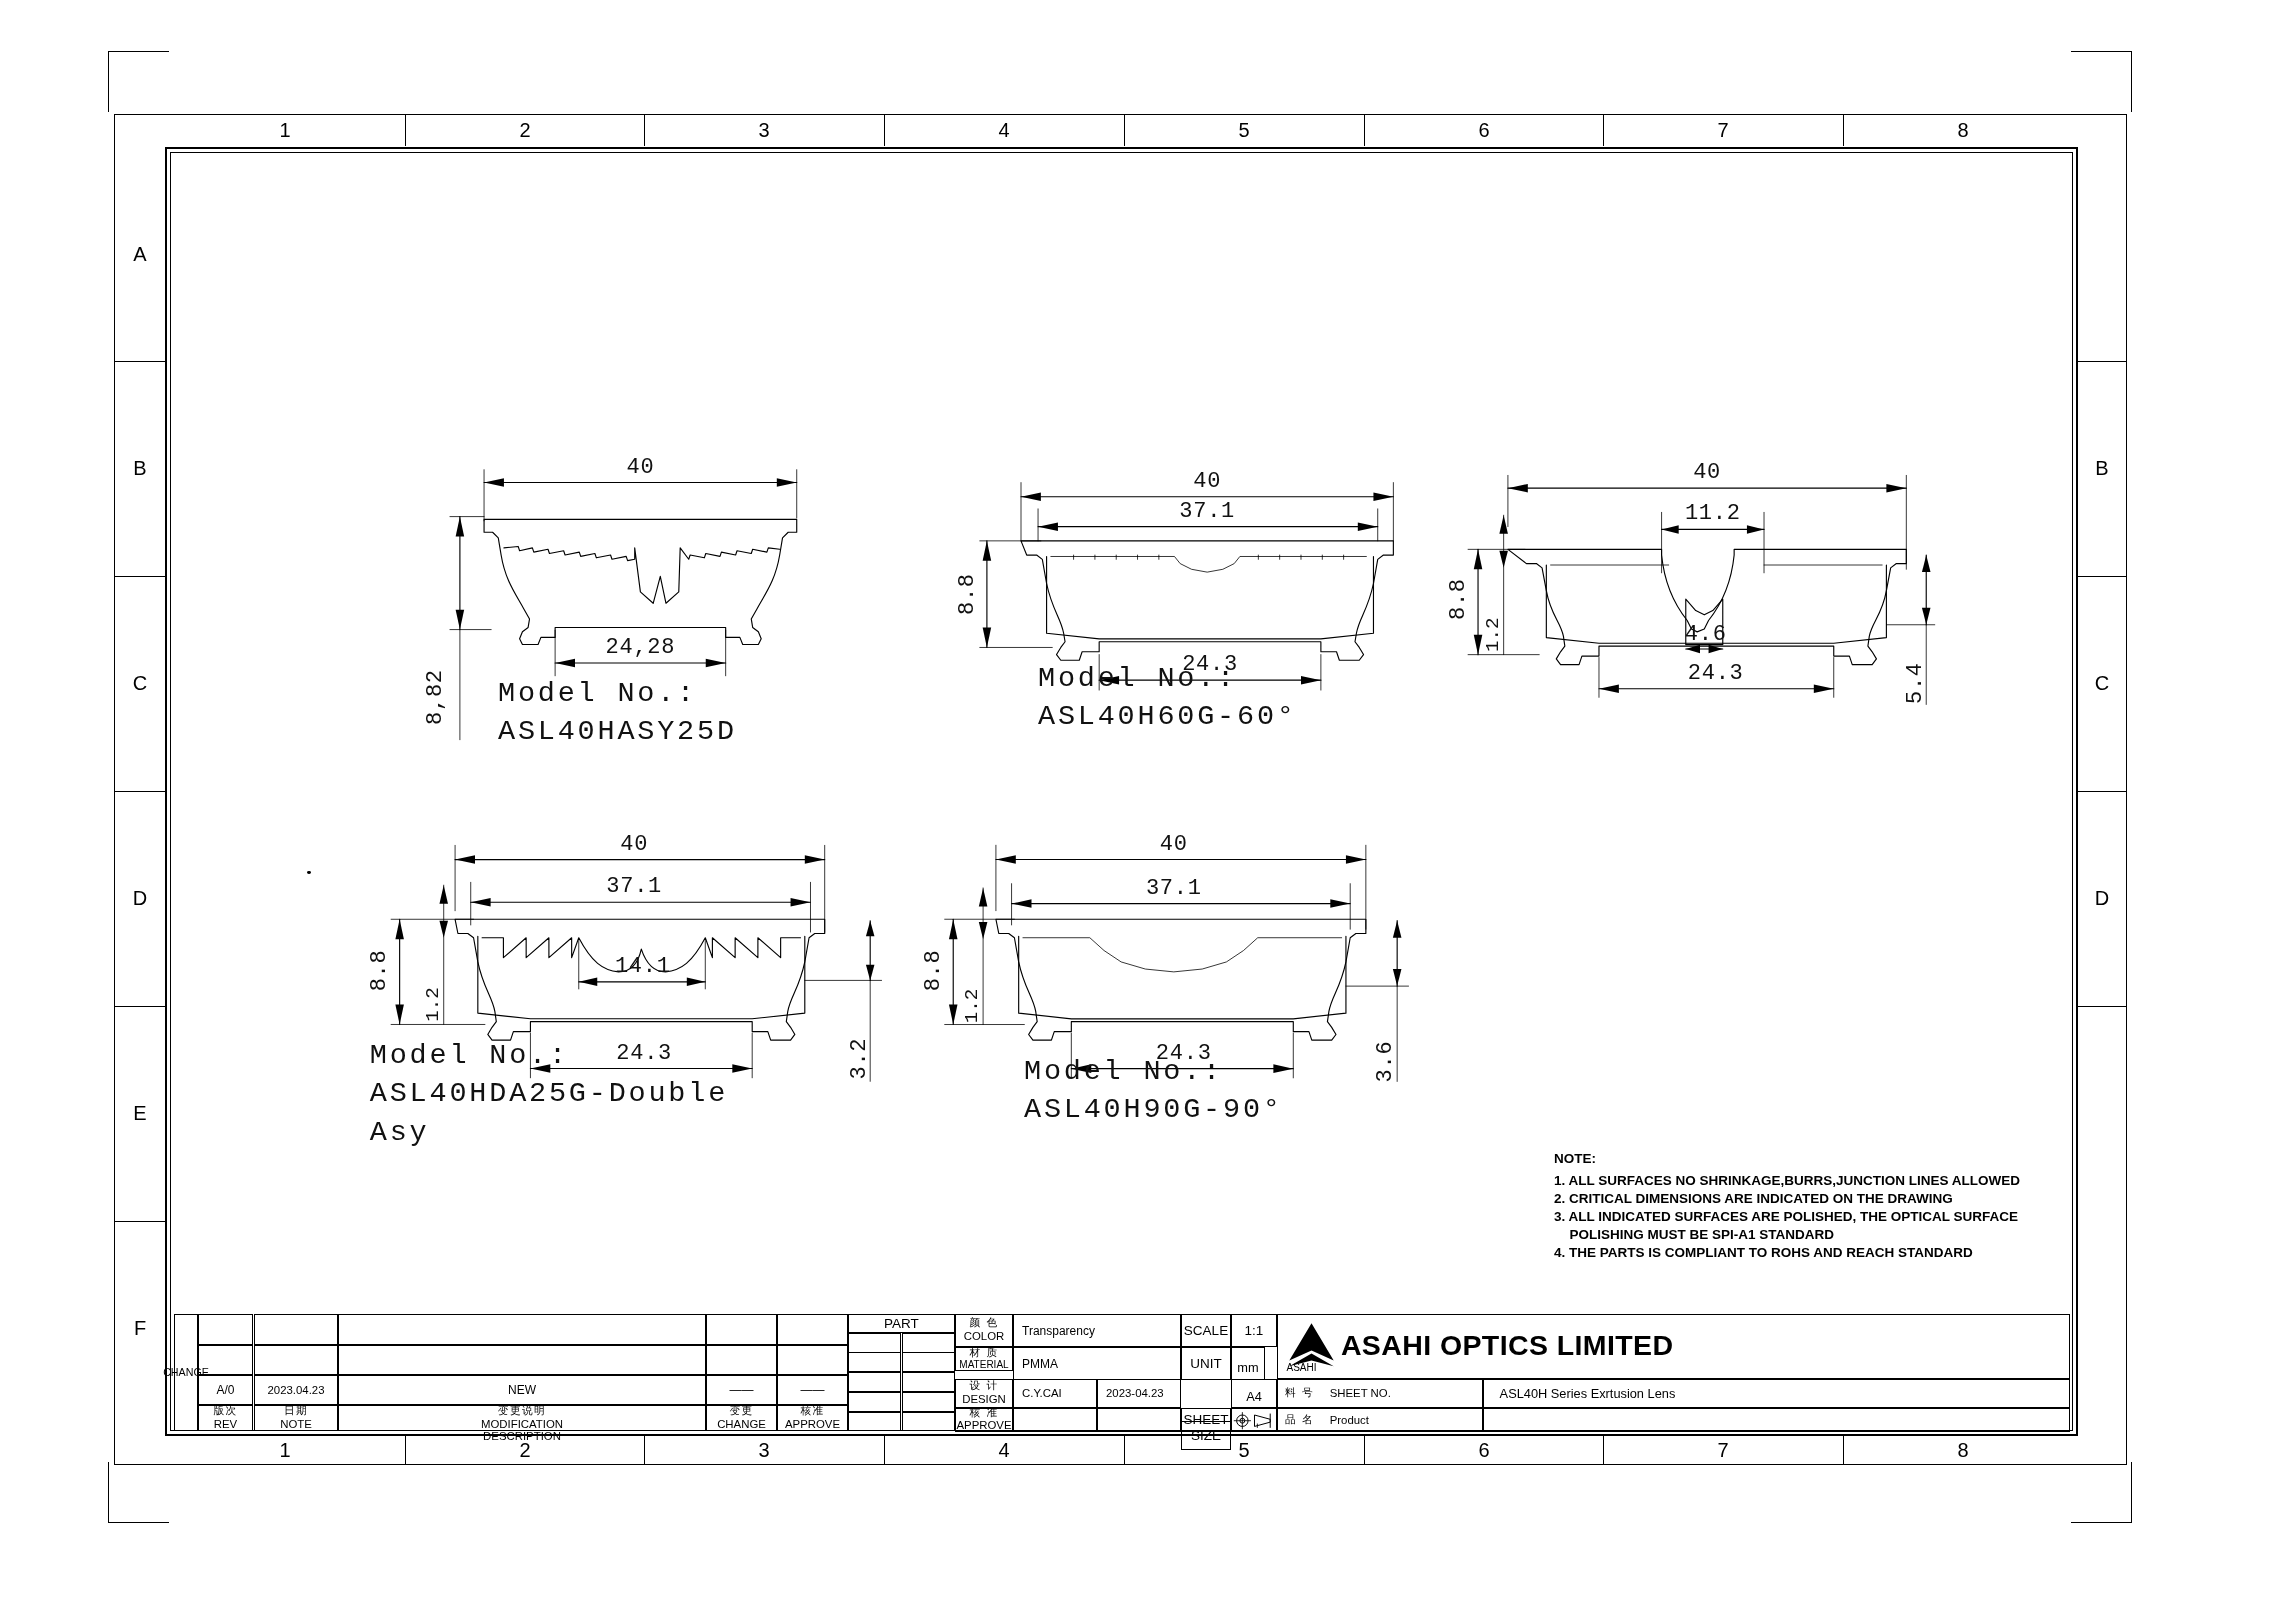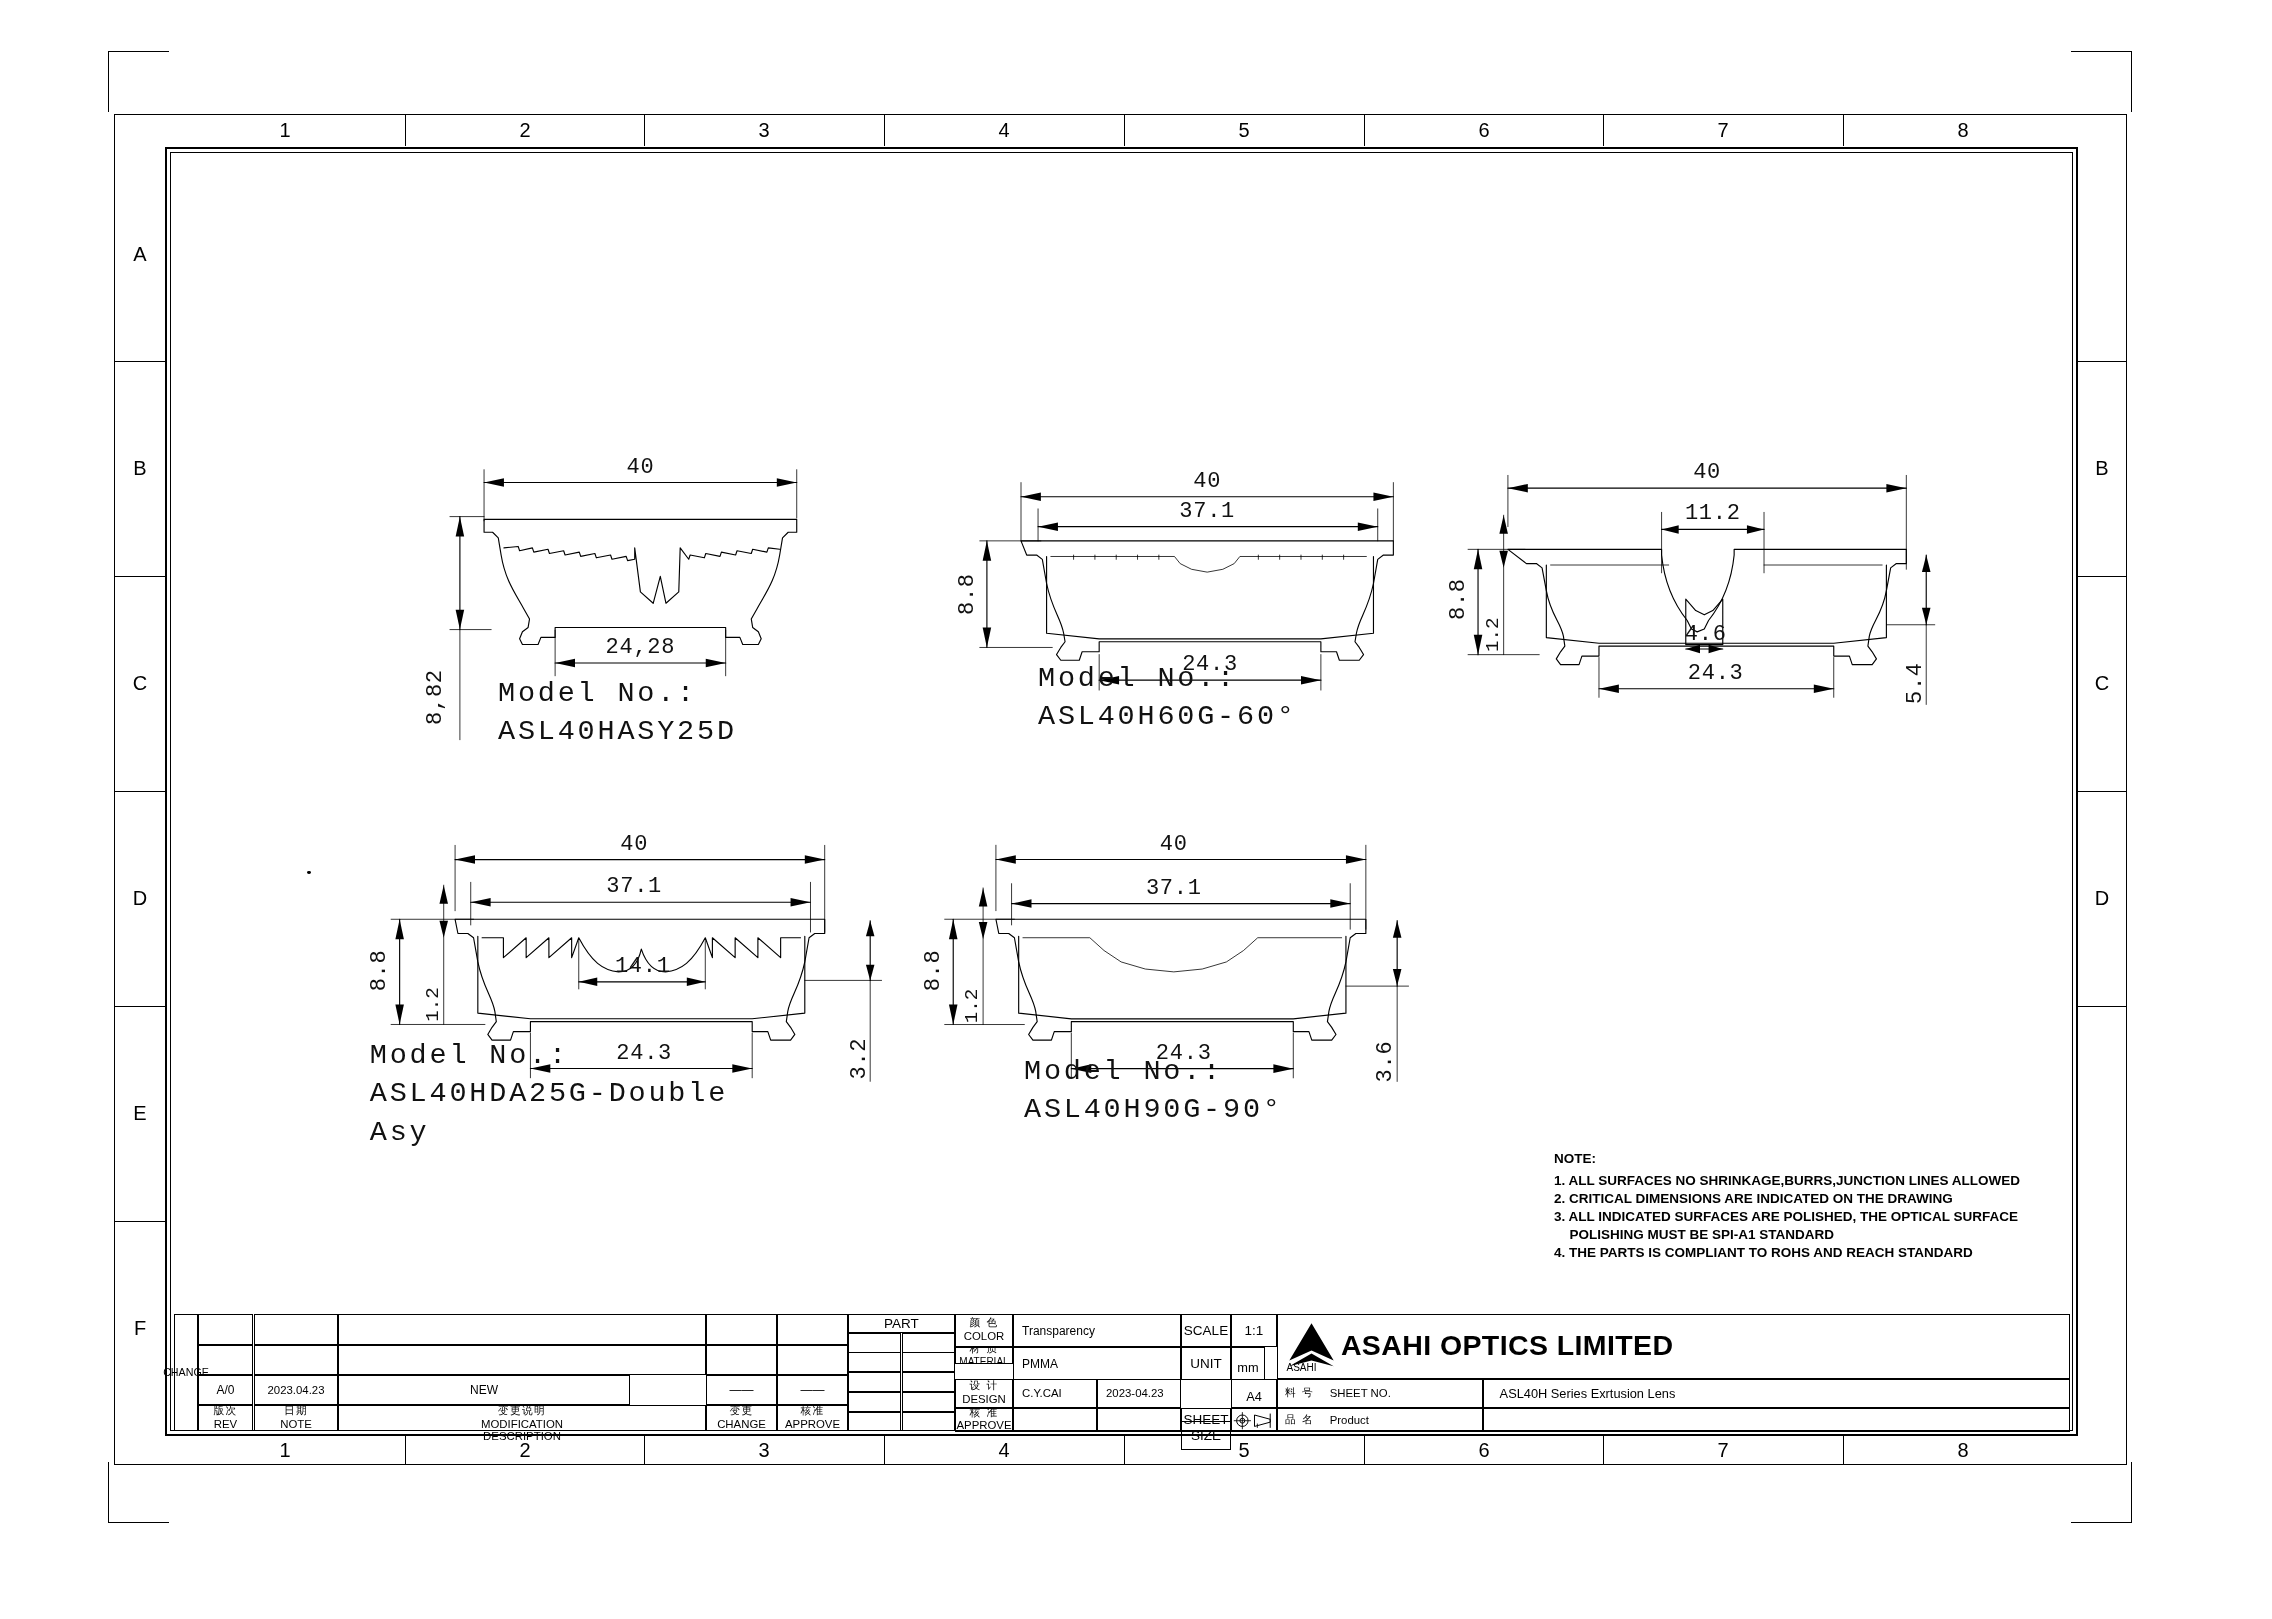--- a/index.html
+++ b/index.html
@@ -432,21 +432,21 @@
     <div class="cell" style="left:603px;top:0;width:71px;height:31px;"></div>
 
     <div class="cell" style="left:24px;top:31px;width:55px;height:30px;"></div>
     <div class="cell" style="left:80px;top:31px;width:84px;height:30px;"></div>
     <div class="cell" style="left:164px;top:31px;width:368px;height:30px;"></div>
     <div class="cell" style="left:532px;top:31px;width:71px;height:30px;"></div>
     <div class="cell" style="left:603px;top:31px;width:71px;height:30px;"></div>
 
     <div class="cell cc" style="left:24px;top:61px;width:55px;height:30px;">A/0</div>
     <div class="cell cc" style="left:80px;top:61px;width:84px;height:30px;font-size:11.4px;">2023.04.23</div>
-    <div class="cell cc" style="left:164px;top:61px;width:292px;height:30px;">NEW</div>
+    <div class="cell cc" style="left:164px;top:61px;width:368px;height:30px;">NEW</div>
     <div class="cell cc" style="left:532px;top:61px;width:71px;height:30px;">——</div>
     <div class="cell cc" style="left:603px;top:61px;width:71px;height:30px;">——</div>
 
     <div class="cell cc two" style="left:24px;top:91px;width:55px;height:26px;">
       <span class="cn">版次</span>
       <span class="ce">REV</span>
     </div>
     <div class="cell cc two" style="left:80px;top:91px;width:84px;height:26px;">
       <span class="cn">日期</span>
       <span class="ce">NOTE</span>
@@ -476,21 +476,21 @@
     <div class="cell" style="left:728px;top:78px;width:53px;height:20px;"></div>
     <div class="cell" style="left:674px;top:98px;width:53px;height:19px;"></div>
     <div class="cell" style="left:728px;top:98px;width:53px;height:19px;"></div>
 
     <div class="cell cc two" style="left:781px;top:0;width:58px;height:33px;">
       <span class="cn">颜 色</span>
       <span class="ce">COLOR</span>
     </div>
     <div class="cell cl" style="left:839px;top:0;width:168px;height:33px;font-size:12px;">Transparency</div>
 
-    <div class="cell cc two" style="left:781px;top:33px;width:58px;height:17px;">
+    <div class="cell cc two" style="left:781px;top:33px;width:58px;height:24px;">
       <span class="cn">材 质</span>
       <span class="ce" style="font-size:10px;">MATERIAL</span>
     </div>
     <div class="cell cl" style="left:839px;top:33px;width:168px;height:33px;font-size:12px;">PMMA</div>
 
     <div class="cell cc two" style="left:781px;top:65px;width:58px;height:28.5px;">
       <span class="cn">设 计</span>
       <span class="ce">DESIGN</span>
     </div>
     <div class="cell cl" style="left:839px;top:65px;width:84px;height:28.5px;font-size:11.4px;">C.Y.CAI</div>

